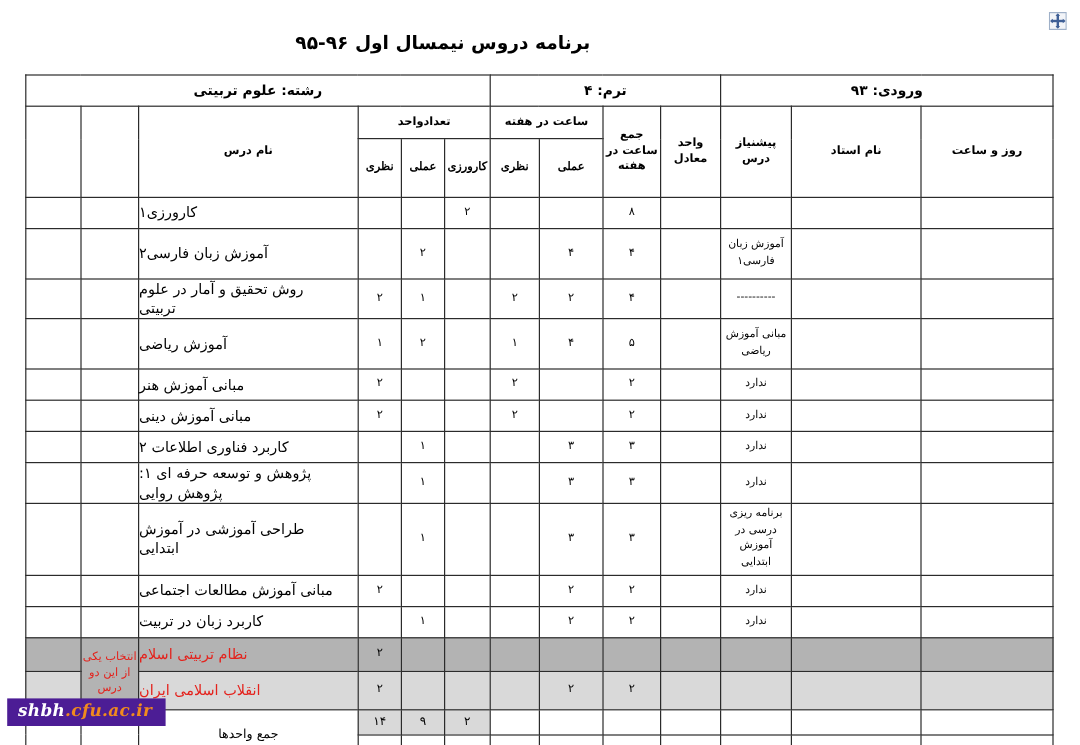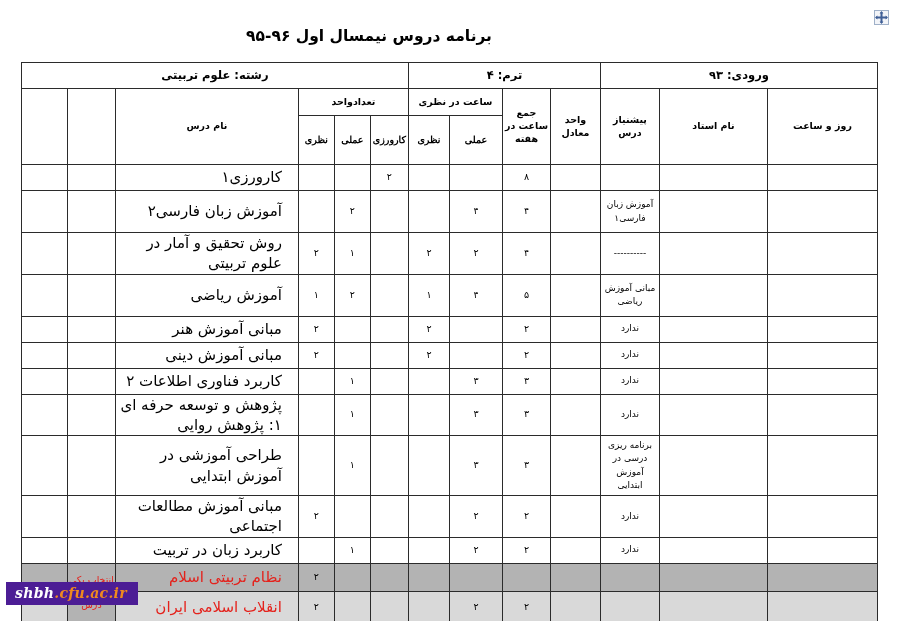--- a/index.html
+++ b/index.html
@@ -86,43 +86,43 @@
   .hdr-group { height: 22px; }
 
   .vlabel {
     font-size: 9px;
     font-weight: bold;
   }
 
   
   .drow td { height: 21px; }
   .drow td.coursecell {
-    text-align: right;
+    text-align: left;
     padding-right: 16px;
-    font-size: 15px;
+    font-size: 12px;
   }
   .drow td.prereq { font-size: 9px; padding: 2px 3px; line-height: 1.5; }
 
   .r-tall2 td { height: 37px; }
   .r-tall3 td { height: 55px; }
 
   
   .hl-dark td { background: #b3b3b3 !important; height: 23px; }
   .hl-light td { background: #d9d9d9 !important; height: 27px; }
   .red-text { color: #e4221c; font-weight: bold; font-size: 9.5px; }
   .choose-cell {
     color: #e4221c;
     font-weight: bold;
     font-size: 9px;
     line-height: 1.6;
     padding: 1px 2px;
   }
 
   
-  .totrow td { height: 20px; font-weight: bold; font-size: 16px; }
+  .totrow td { height: 20px; font-weight: normal; font-size: 10px; }
   .totrow td.tot-num { background: #d9d9d9 !important; }
   .totrow td.tot-label { font-size: 10.5px; font-weight: normal; }
 
   .blankrow td { height: 20px; border-top: 1px solid #2b2b2b; }
 
   
   .watermark {
     position: absolute;
     left: 6px;
     bottom: 16px;
@@ -180,21 +180,21 @@
     <td class="info-cell info-center" colspan="4">ترم:  ۴</td>
     <td class="info-cell info-right" colspan="6">رشته: علوم تربیتی</td>
   </tr>
 
   <tr class="hdr">
     <td rowspan="2" class="hdr-tall">روز و ساعت</td>
     <td rowspan="2">نام استاد</td>
     <td rowspan="2">پیشنیاز درس</td>
     <td rowspan="2">واحد معادل</td>
     <td rowspan="2">جمع ساعت در هفته</td>
-    <td colspan="2" class="hdr-group">ساعت در نظری</td>
+    <td colspan="2" class="hdr-group">ساعت در هفته</td>
     <td colspan="3" class="hdr-group">تعدادواحد</td>
     <td rowspan="2">نام درس</td>
     <td rowspan="2"></td>
     <td rowspan="2"></td>
   </tr>
   <tr class="hdr">
     <td class="hdr-sub vlabel">عملی</td>
     <td class="hdr-sub vlabel">نظری</td>
     <td class="hdr-sub vlabel">کارورزی</td>
     <td class="hdr-sub vlabel">عملی</td>

